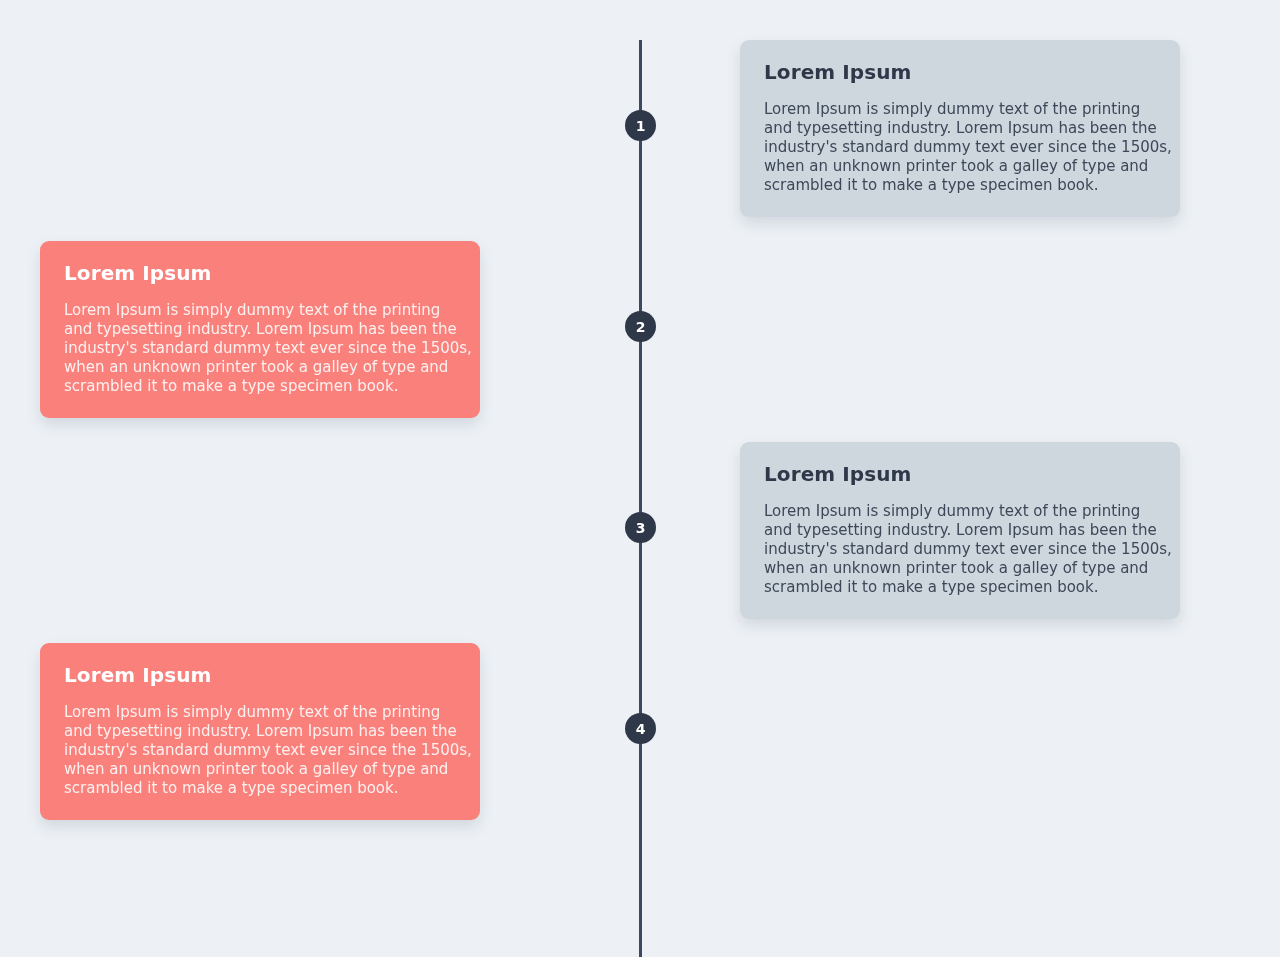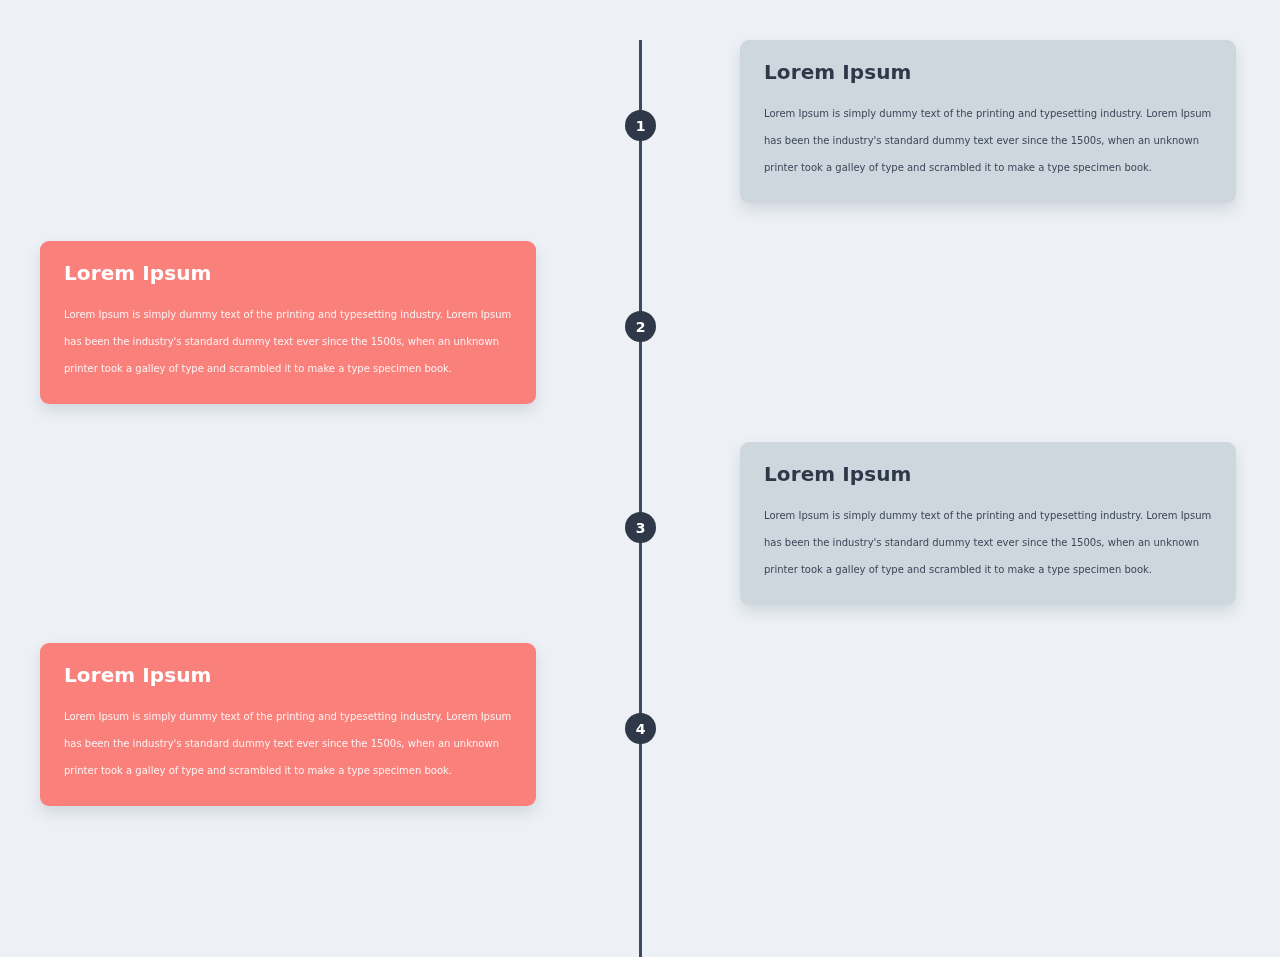--- a/index.html
+++ b/index.html
@@ -49,36 +49,36 @@
     line-height: 1;
   }
   .marker-1 { top: 110px; }
   .marker-2 { top: 311px; }
   .marker-3 { top: 512px; }
   .marker-4 { top: 713px; }
 
   
   .card {
     position: absolute;
-    width: 496px;
+    width: 440px;
     box-sizing: border-box;
     border-radius: 9px;
     padding: 20px 8px 22px 24px;
     box-shadow: 0 7px 14px rgba(72, 90, 115, 0.16);
   }
   .card h3 {
     margin: 0 0 16px 0;
     font-size: 20px;
     font-weight: bold;
     letter-spacing: 0.1px;
   }
   .card p {
     margin: 0;
-    font-size: 10px;
-    line-height: 27px;
+    font-size: 15px;
+    line-height: 19px;
   }
 
   .card.right {
     left: 740px;
     background: #ced6de;
   }
   .card.right h3 { color: #2e3848; }
   .card.right p  { color: #3c4858; }
 
   .card.left {

